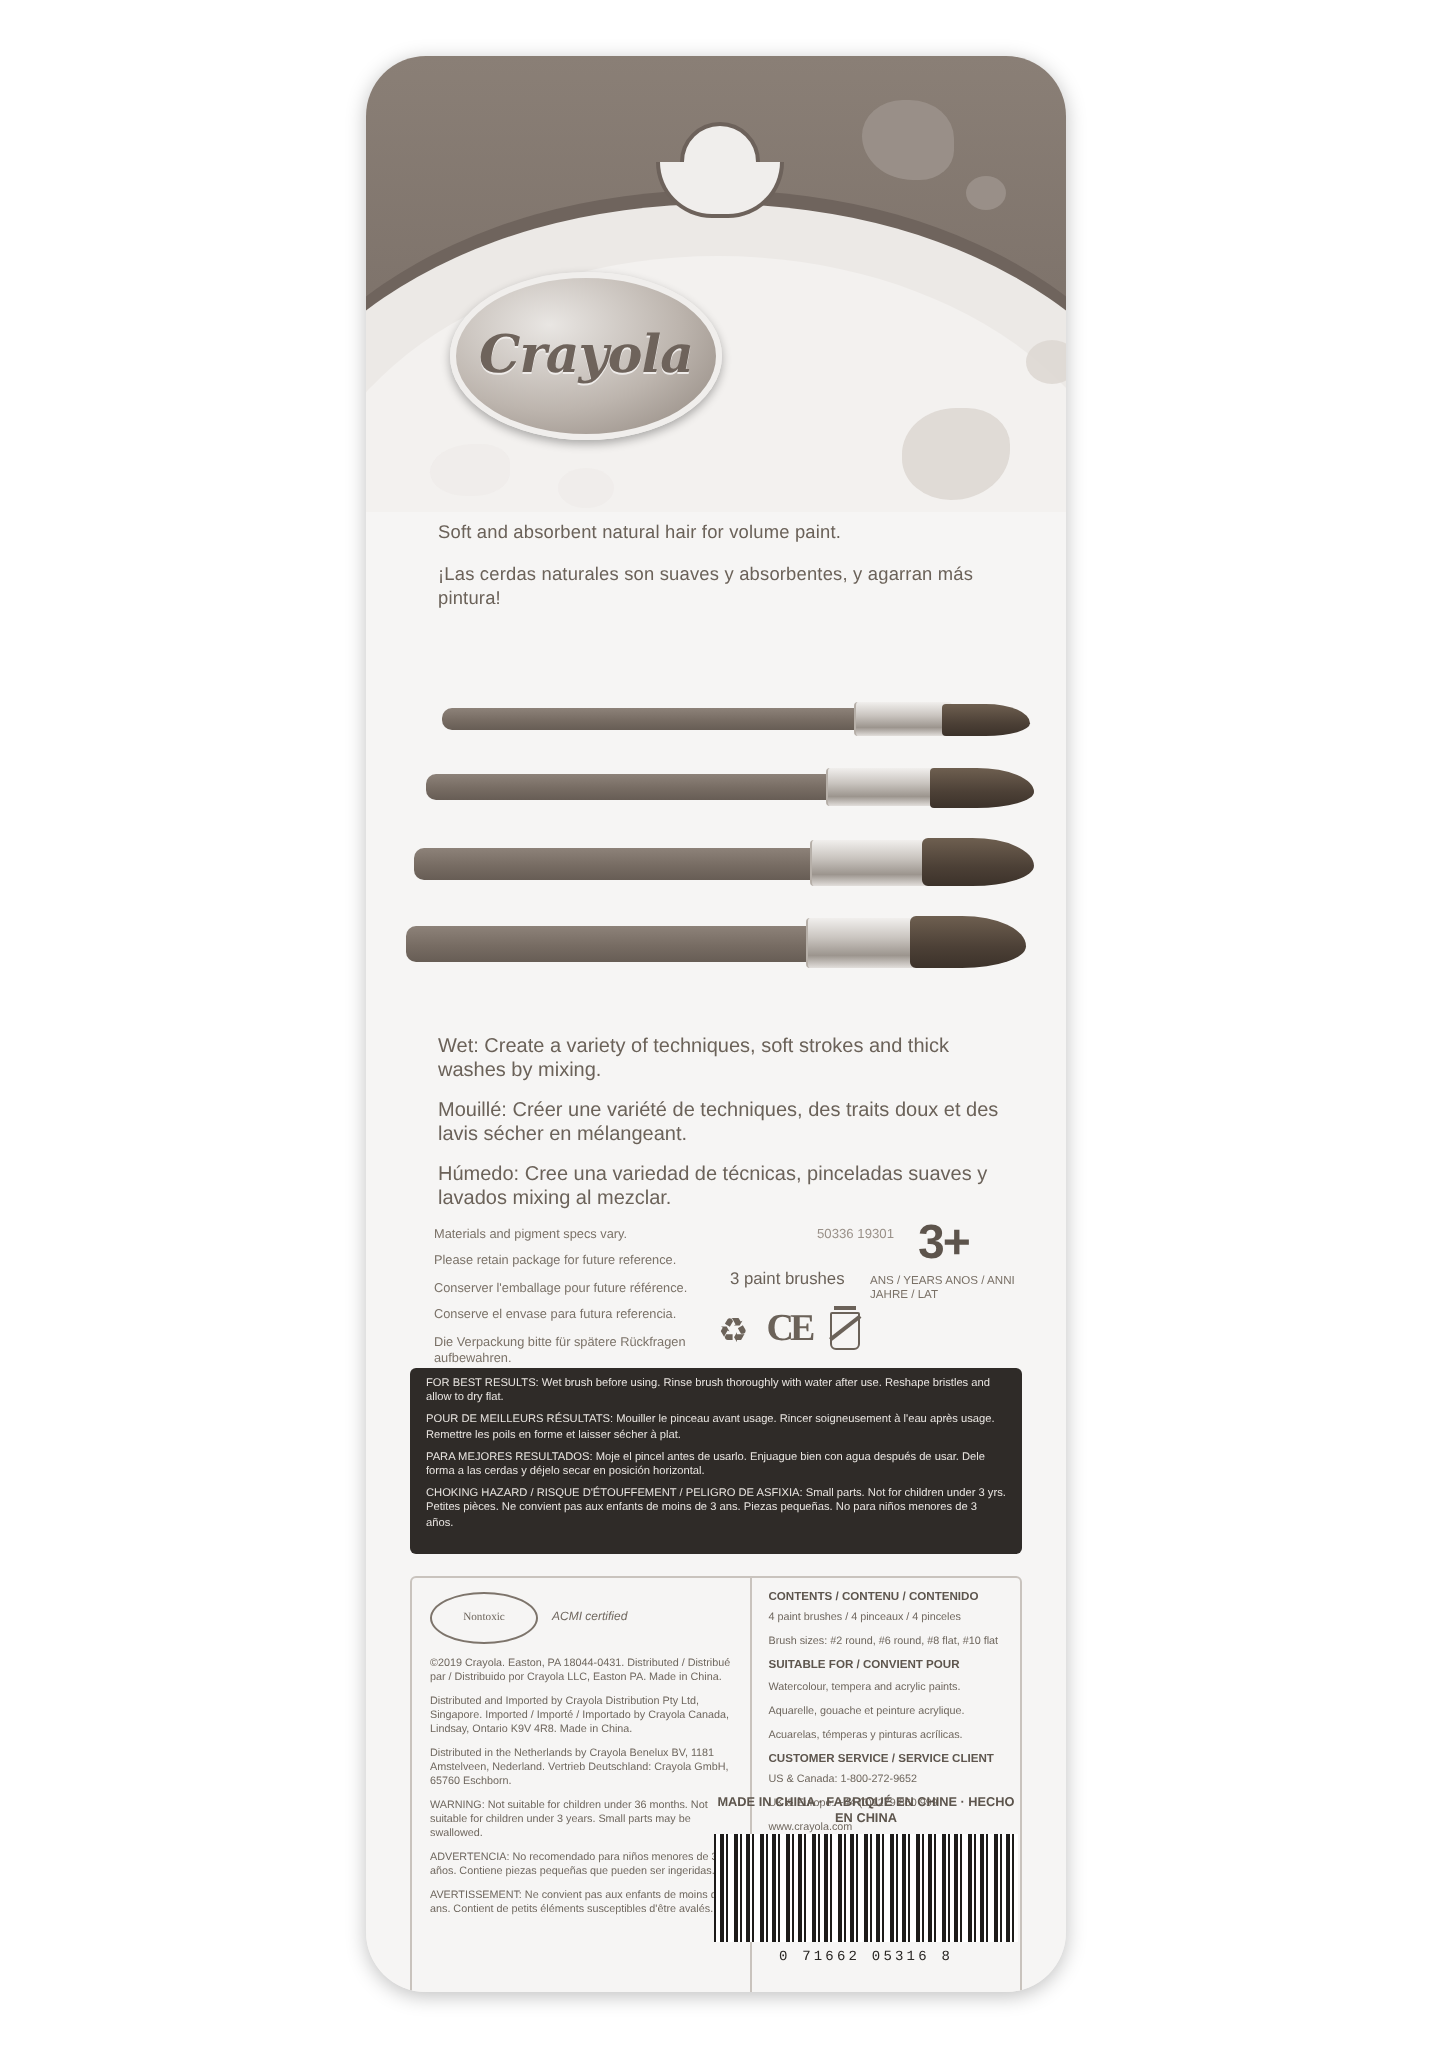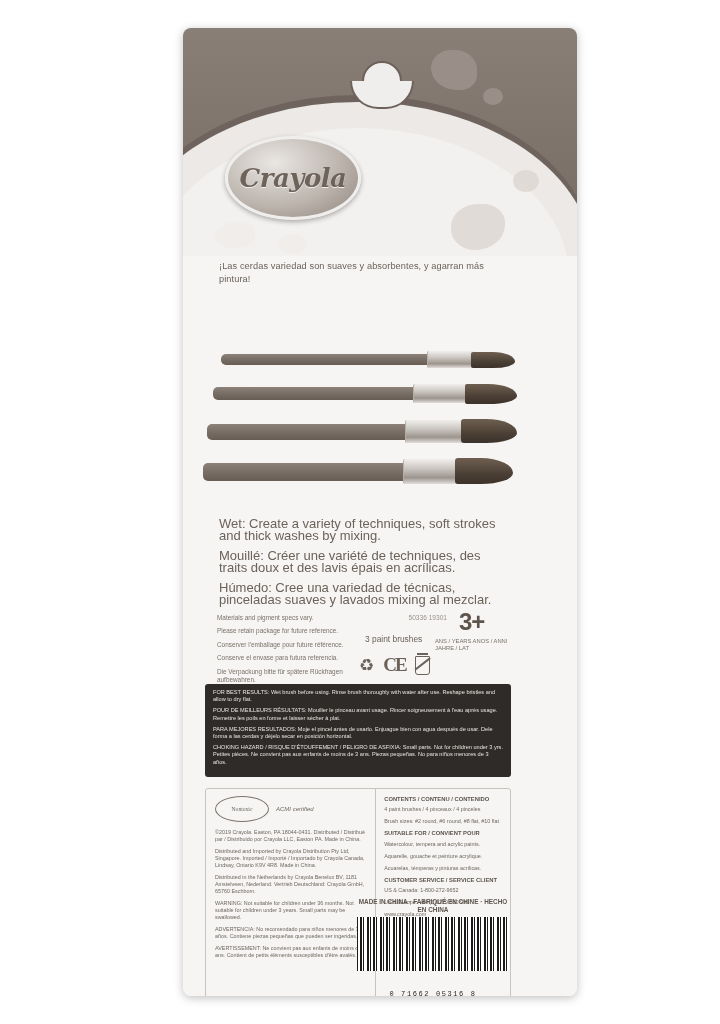--- a/index.html
+++ b/index.html
@@ -13,23 +13,23 @@
     position: relative;
     font-family: "Liberation Sans", sans-serif;
     overflow: hidden;
   }
 
   
   #package {
     position: absolute;
     left: 183px;
     top: 28px;
-    width: 394px;
+    width: 350px;
     height: 968px;
-    border-radius: 8px;
+    border-radius: 30px;
     background: #f2f0ef;
     box-shadow: 0 2px 10px rgba(0,0,0,0.25);
     overflow: hidden;
   }
 
   
   #header-band {
     position: absolute;
     left: 0; top: 0;
     width: 100%;
@@ -200,21 +200,21 @@
   #brush4 .bristle { left: 252px; width: 58px; border-radius: 3px 55% 55% 3px / 3px 58% 42% 3px; height: 26px; top: -4px;}
 
   
   #usage {
     position: absolute;
     left: 36px;
     top: 262px;
     width: 284px;
   }
   .usage-line {
-    font-size: 13px;
+    font-size: 10px;
     color: #6b6259;
     line-height: 11.6px;
     margin: 0 0 9px 0;
   }
 
   
   #smallprint {
     position: absolute;
     left: 34px;
     top: 358px;
@@ -392,21 +392,21 @@
         #1d1b19 10px, #1d1b19 12px, #ffffff 12px, #ffffff 13px);
     background-color: #fff;
     border: none;
   }
   #barcode-digits {
     font-family: "Liberation Mono", monospace;
     font-size: 7px;
     color: #2a2724;
     letter-spacing: 1.6px;
     text-align: center;
-    margin-top: 19px;
+    margin-top: 4px;
   }
 </style>
 </head>
 <body>
 
 <div id="package">
 
   <div id="header-band">
     <div class="splat" id="splat1"></div>
     <div class="splat" id="splat2"></div>
@@ -423,21 +423,22 @@
     </div>
 
     <div id="logo">
       <span id="logo-text">Crayola</span>
     </div>
   </div>
 
   <div id="body-area">
 
     <div id="claims">
-      <p class="claim-line">¡Las cerdas variedad son suaves y absorbentes, y agarran más pintura!</p>
+      <p class="claim-line">Soft and absorbent natural hair for volume paint.</p>
+      <p class="claim-line">¡Las cerdas naturales son suaves y absorbentes, y agarran más pintura!</p>
     </div>
 
     <div id="brushes">
       <div class="brush" id="brush1">
         <div class="handle"></div>
         <div class="ferrule"></div>
         <div class="bristle"></div>
       </div>
       <div class="brush" id="brush2">
         <div class="handle"></div>
@@ -451,21 +452,21 @@
       </div>
       <div class="brush" id="brush4">
         <div class="handle"></div>
         <div class="ferrule"></div>
         <div class="bristle"></div>
       </div>
     </div>
 
     <div id="usage">
       <p class="usage-line">Wet: Create a variety of techniques, soft strokes and thick washes by mixing.</p>
-      <p class="usage-line">Mouillé: Créer une variété de techniques, des traits doux et des lavis épais en acrílicas.</p>
+      <p class="usage-line">Mouillé: Créer une variété de techniques, des traits doux et des lavis sécher en mélangeant.</p>
       <p class="usage-line">Húmedo: Cree una variedad de técnicas, pinceladas suaves y lavados mixing al mezclar.</p>
     </div>
 
     <div id="smallprint">
       <p class="sp-line">Materials and pigment specs vary.</p>
       <p class="sp-line">Please retain package for future reference.</p>
       <p class="sp-line">Conserver l'emballage pour future référence.</p>
       <p class="sp-line">Conserve el envase para futura referencia.</p>
       <p class="sp-line">Die Verpackung bitte für spätere Rückfragen aufbewahren.</p>
     </div>

